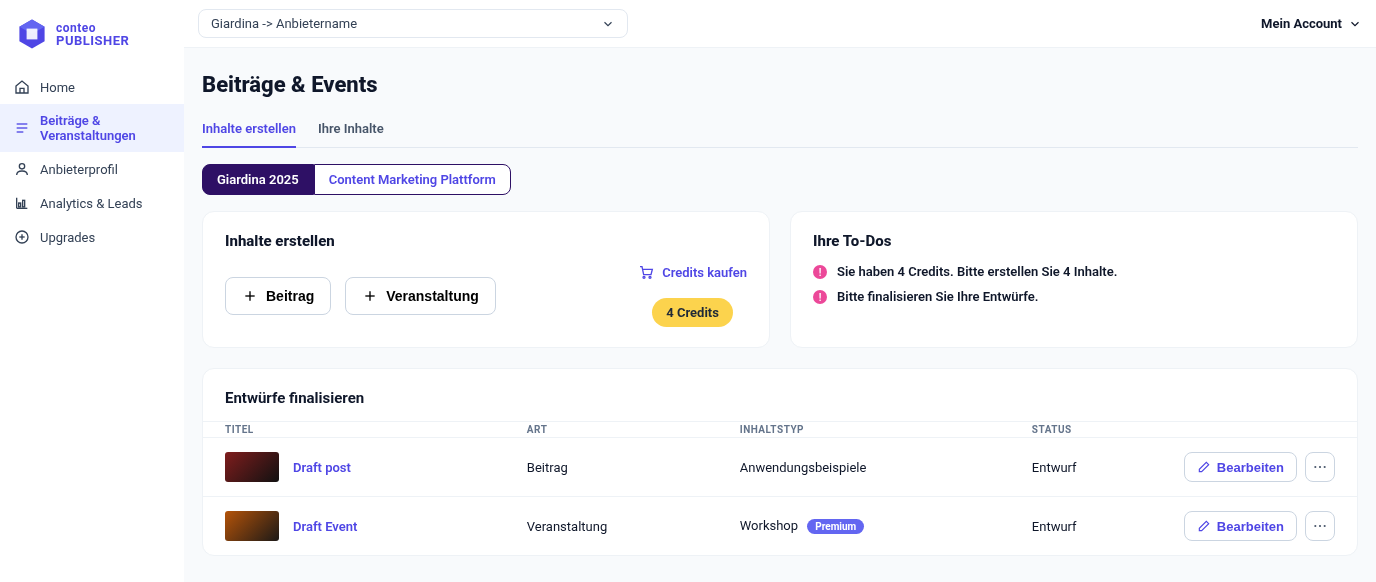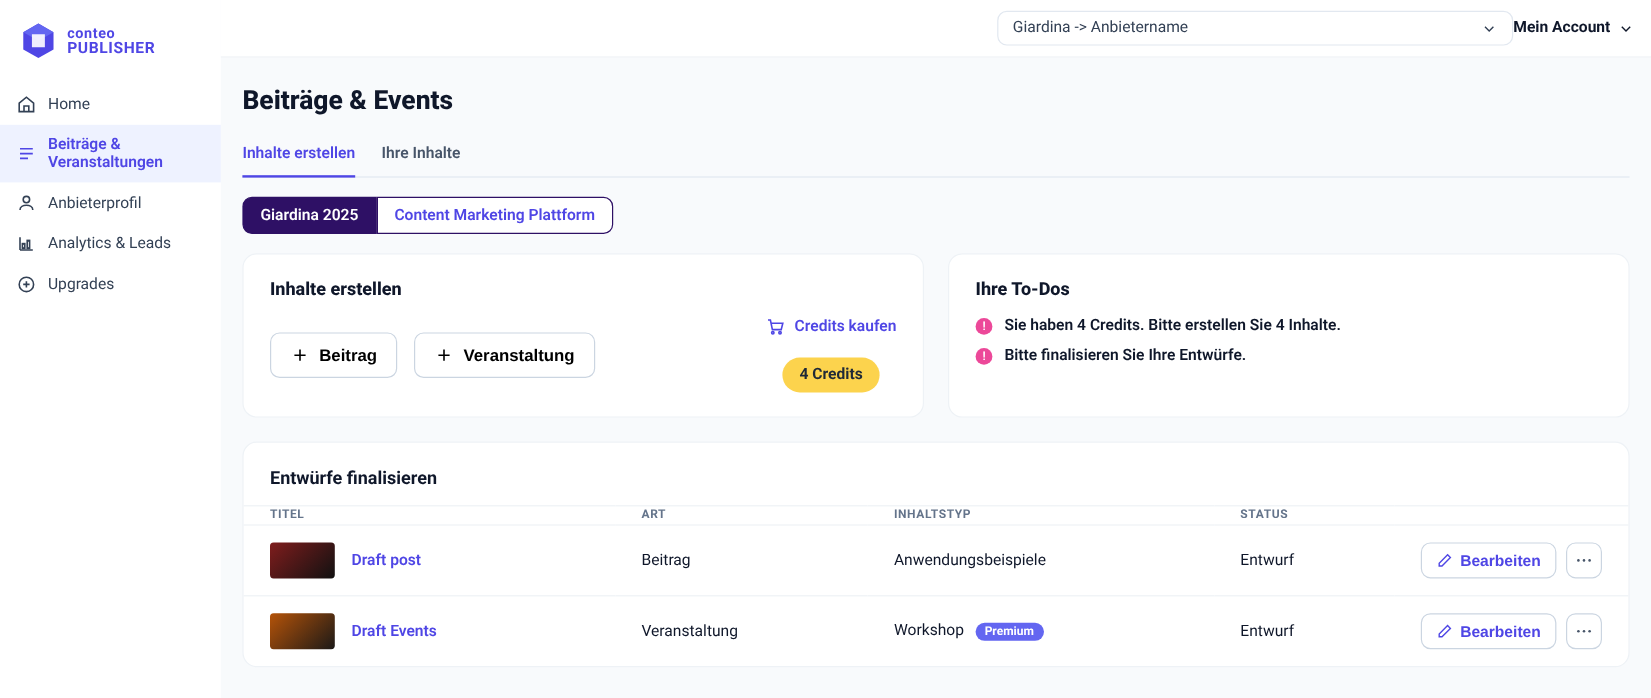--- a/index.html
+++ b/index.html
@@ -24,21 +24,21 @@
   .logo-cube{width:36px;height:36px;position:relative;}
   .logo-text{display:flex;flex-direction:column;line-height:1;font-weight:700;color:var(--brand);}
   .logo-text .t1{font-size:12px;letter-spacing:.5px;}
   .logo-text .t2{font-size:13px;letter-spacing:.5px;}
   .nav{display:flex;flex-direction:column;padding:8px 0;}
   .nav-item{display:flex;align-items:center;gap:10px;padding:9px 14px;font-size:13px;color:#334155;cursor:pointer;}
   .nav-item svg{width:16px;height:16px;flex-shrink:0;}
   .nav-item.active{background:var(--sidebar-active);color:var(--brand);font-weight:600;}
   
   .main{flex:1;display:flex;flex-direction:column;min-width:0;}
-  .topbar{height:48px;background:#fff;border-bottom:1px solid var(--border-light);display:flex;align-items:center;padding:0 14px;justify-content:flex-end;}
+  .topbar{height:48px;background:#fff;border-bottom:1px solid var(--border-light);display:flex;align-items:center;padding:0 14px;justify-content:space-between;}
   .selector{display:flex;align-items:center;justify-content:space-between;border:1px solid var(--border);border-radius:8px;padding:6px 12px;width:430px;font-size:13px;color:#334155;cursor:pointer;}
   .account-link{display:flex;align-items:center;gap:6px;font-size:13px;font-weight:700;cursor:pointer;}
   
   .content{padding:20px 18px 24px;flex:1;}
   h1{font-size:22px;font-weight:800;margin:4px 0 16px;}
   .tabs{display:flex;gap:22px;border-bottom:1px solid var(--border);margin-bottom:16px;}
   .tab{padding:8px 0 10px;font-size:13px;font-weight:600;color:#475569;cursor:pointer;}
   .tab.active{color:var(--brand);border-bottom:2px solid var(--brand);margin-bottom:-1px;}
   
   .pills{display:flex;margin-bottom:16px;}
@@ -253,21 +253,21 @@
                         <circle cx="19" cy="12" r="1.6"></circle>
                       </svg>
                   </button>
                 </div>
               </td>
             </tr>
             <tr>
               <td>
                 <div class="td-title">
                   <div class="thumb b"></div>
-                  <span class="link-title">Draft Events</span>
+                  <span class="link-title">Draft Event</span>
                 </div>
               </td>
               <td>Veranstaltung</td>
               <td>
                 <span>Workshop</span>
                 <span class="premium-badge">Premium</span>
               </td>
               <td>Entwurf</td>
               <td>
                 <div class="actions">

